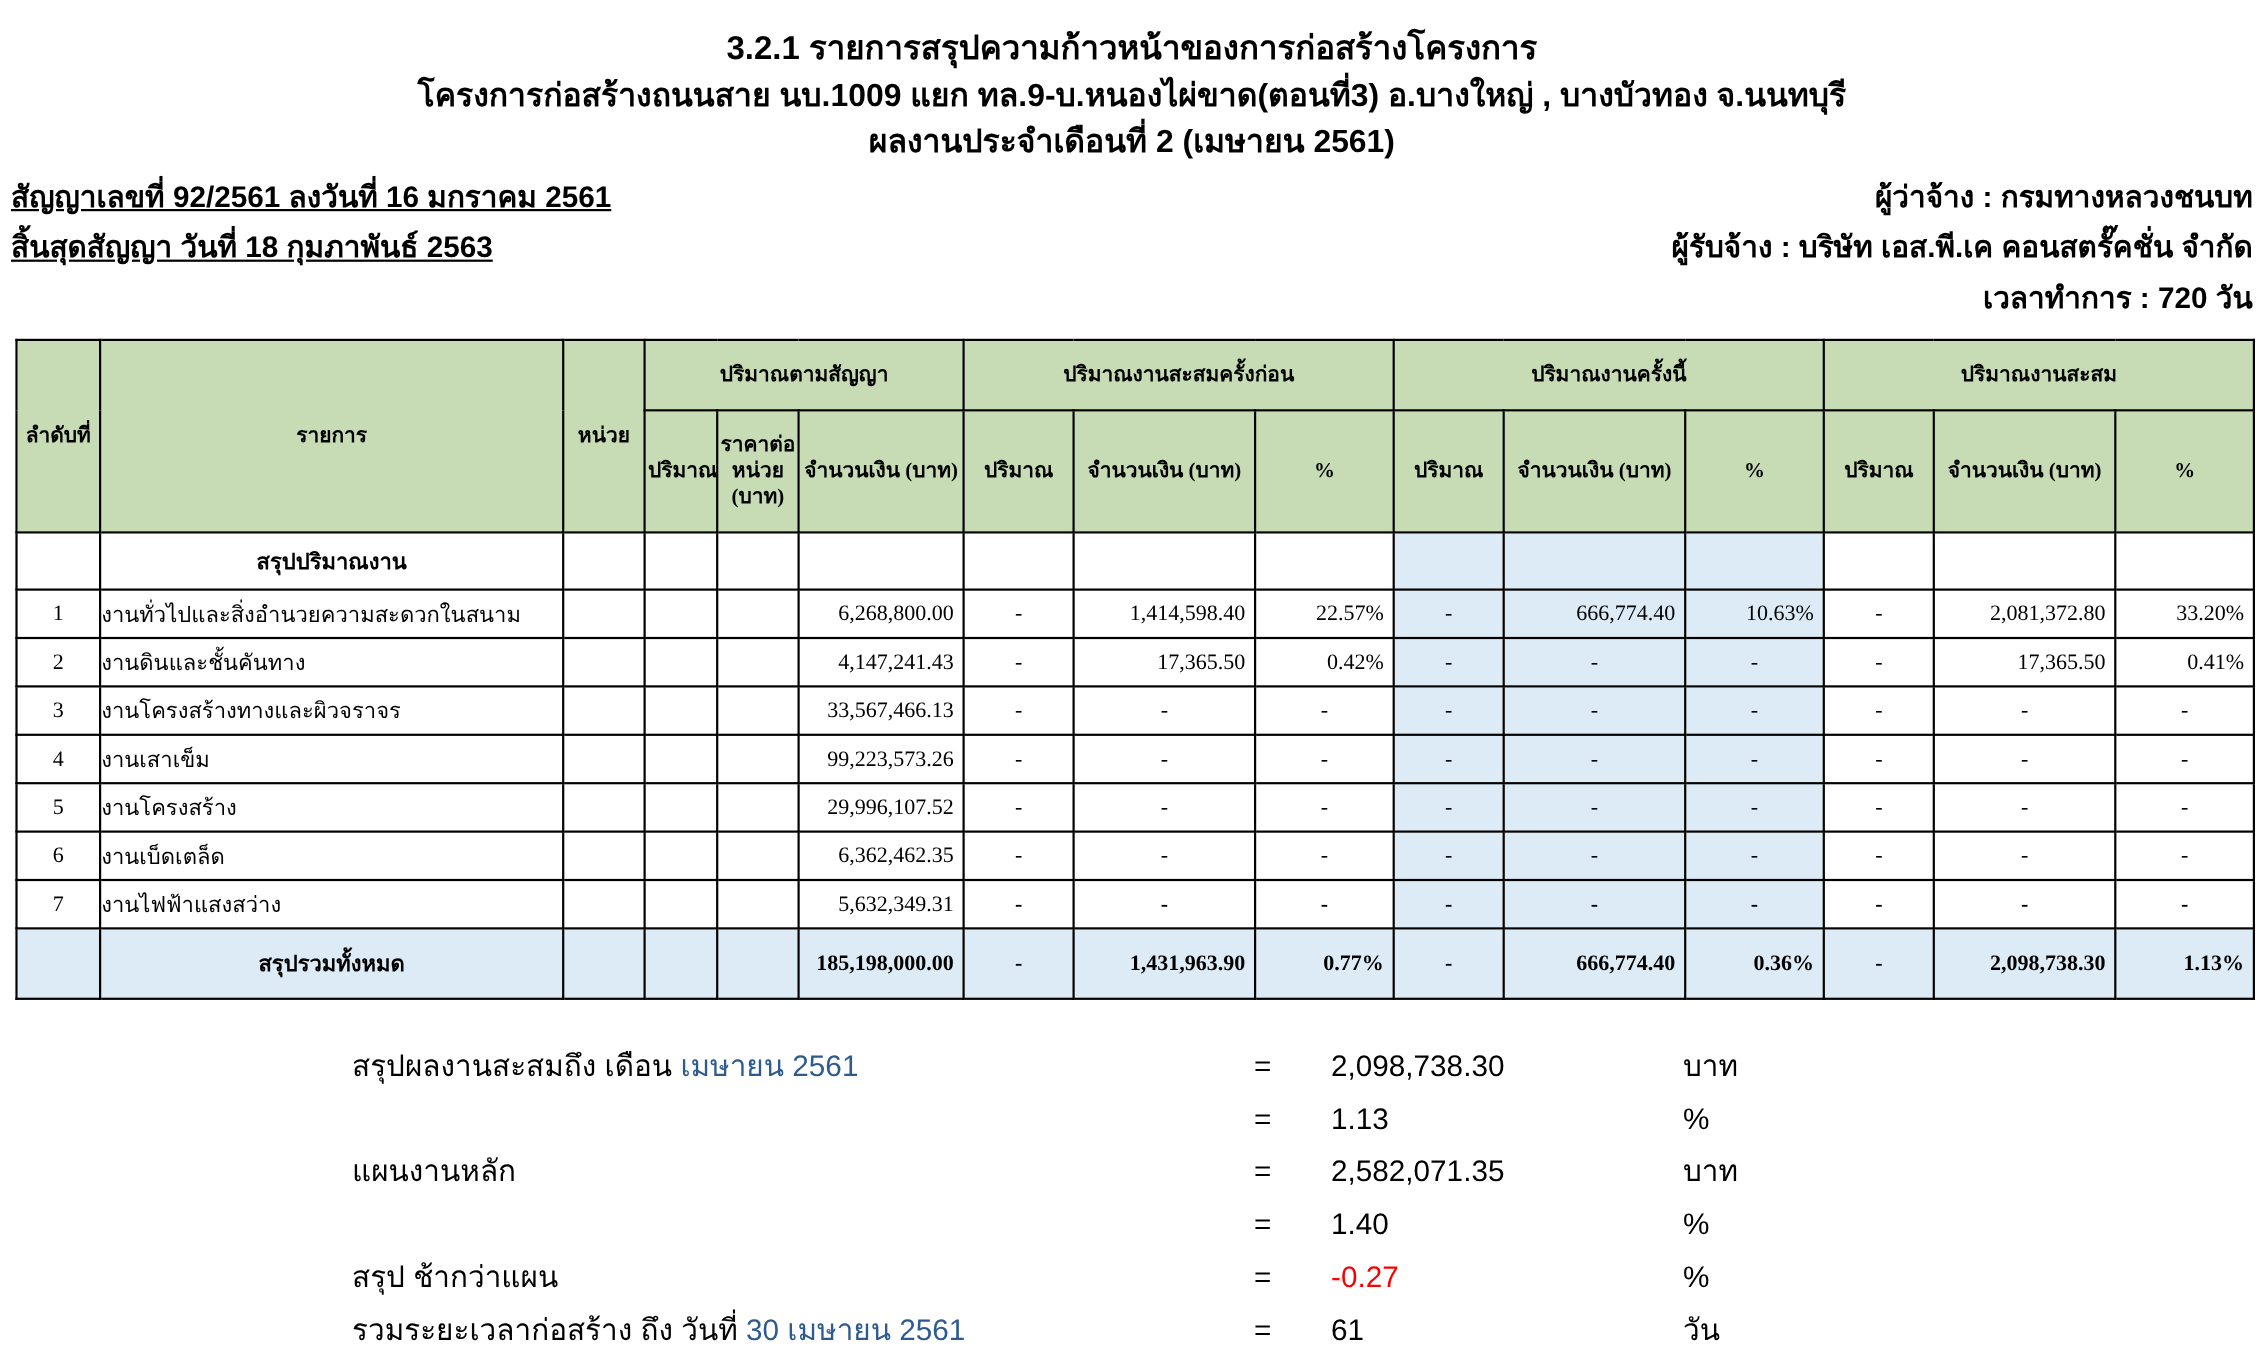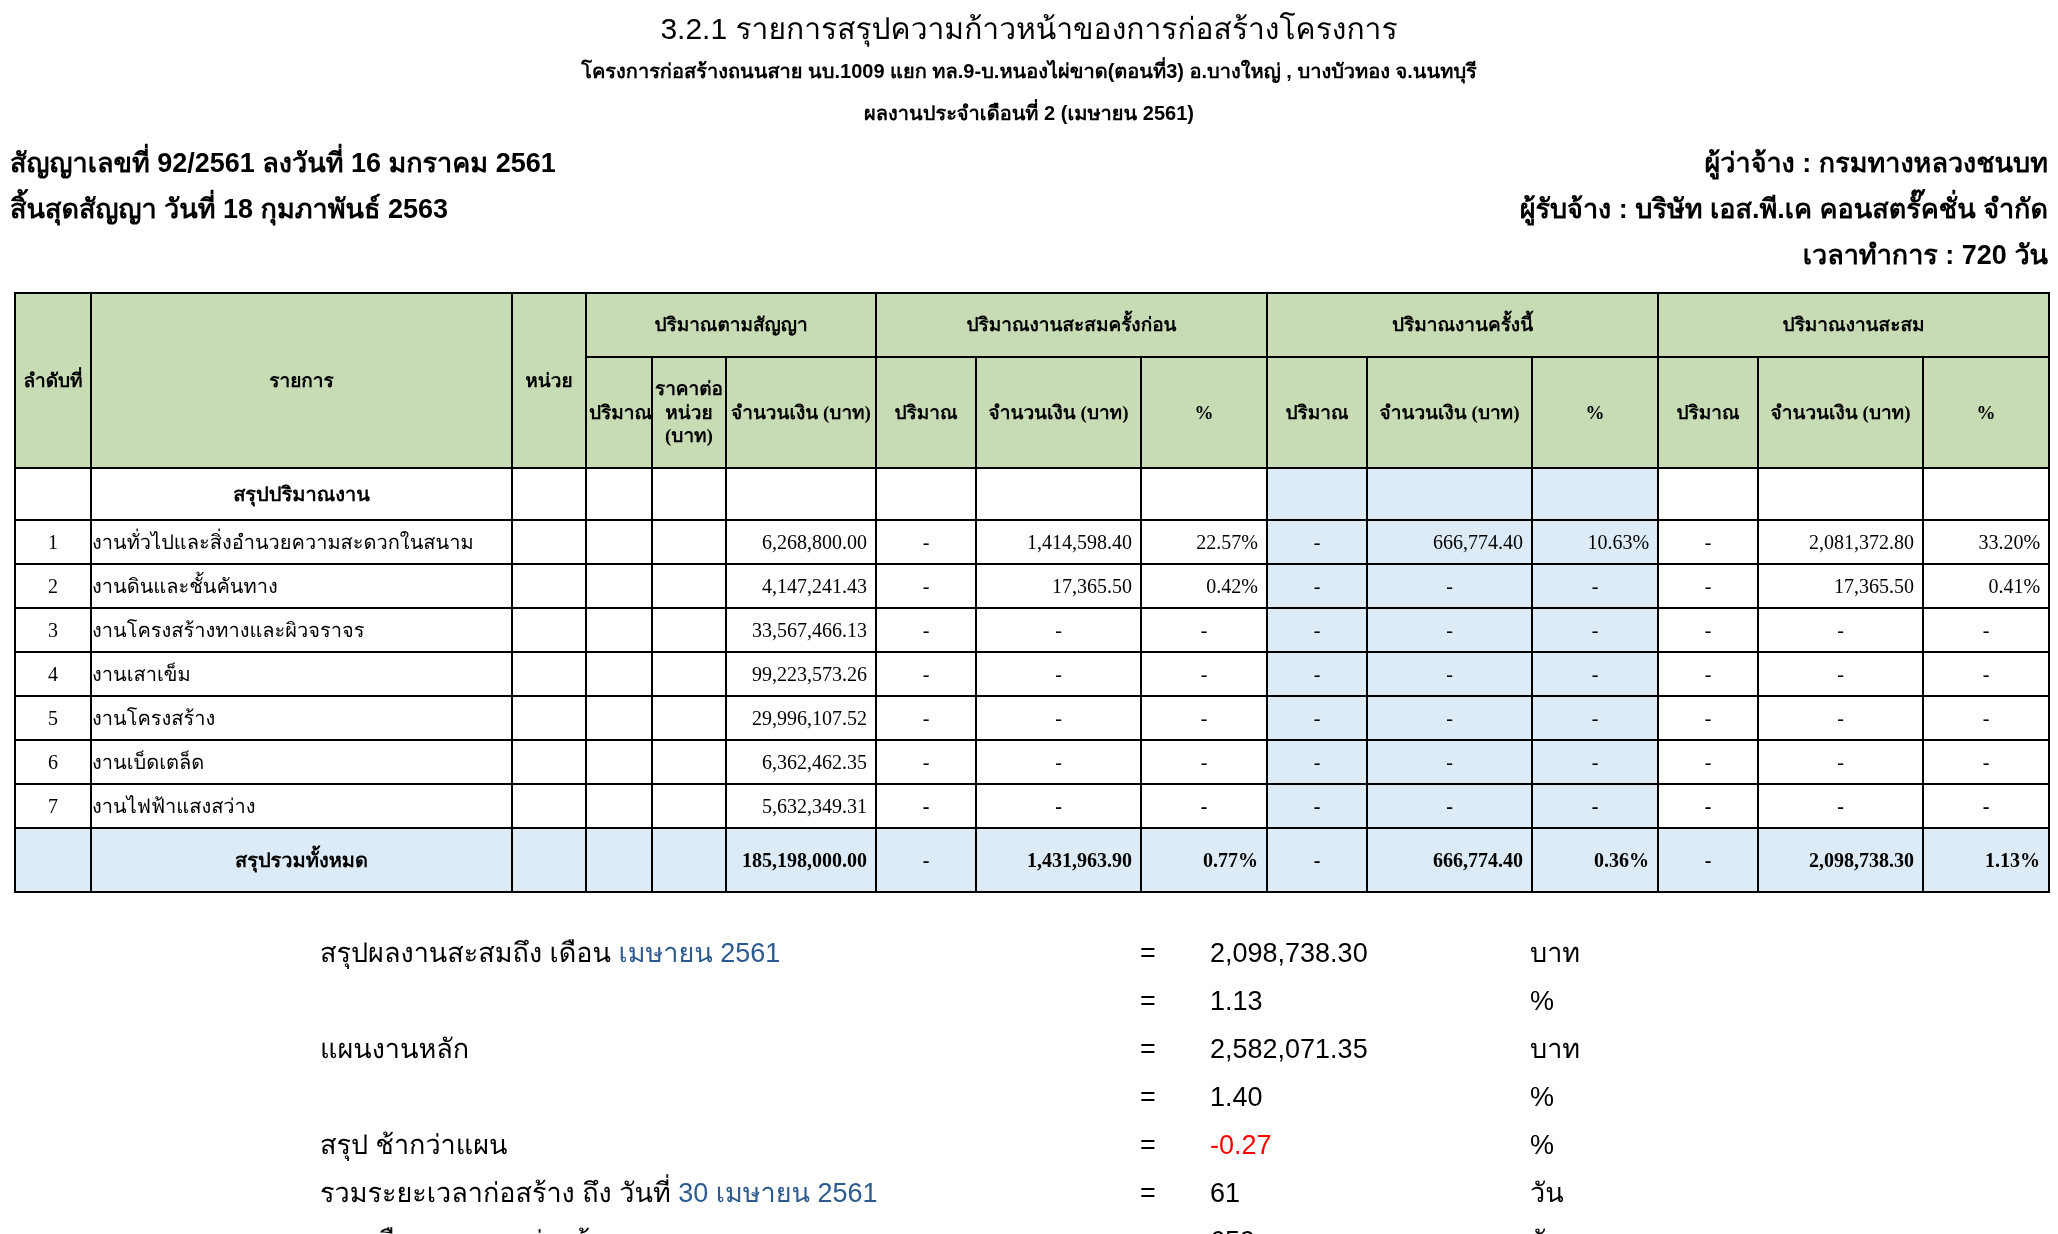--- a/index.html
+++ b/index.html
@@ -6,26 +6,26 @@
     --green:#c7dcb4;
     --blue:#dcebf5;
     --hl:#2e5b8f;
     --neg:#ff0000;
     --line:#000;
   }
   *{box-sizing:border-box;margin:0;padding:0;}
   body{background:#fff;font-family:"Liberation Sans",sans-serif;color:#000;}
   .page{width:2058px;height:1234px;background:#fff;overflow:hidden;position:relative;}
 
-  .title{ text-align:center;font-size:30px;font-weight:normal;margin-top:8px;line-height:42px;}
-  .sub  { text-align:center;font-size:20px;font-weight:bold;line-height:42px;}
+  .title{ text-align:center;font-size:30px;font-weight:bold;margin-top:24px;line-height:42px;}
+  .sub  { text-align:center;font-size:29px;font-weight:bold;line-height:42px;}
 
   .info{margin-top:6px;}
   .info-row{display:flex;justify-content:space-between;line-height:46px;font-size:27px;font-weight:bold;padding:0 10px;}
-  .info-row .left{text-align:center;}
+  .info-row .left{text-align:center;text-decoration:underline;}
   .info-row .right{text-align:right;margin-left:auto;}
 
   table.main{
     border-collapse:collapse;
     margin:14px auto 0 14px;
     width:2034px;
     table-layout:fixed;
     font-family:"Liberation Serif",serif;
     font-size:20px;
   }

